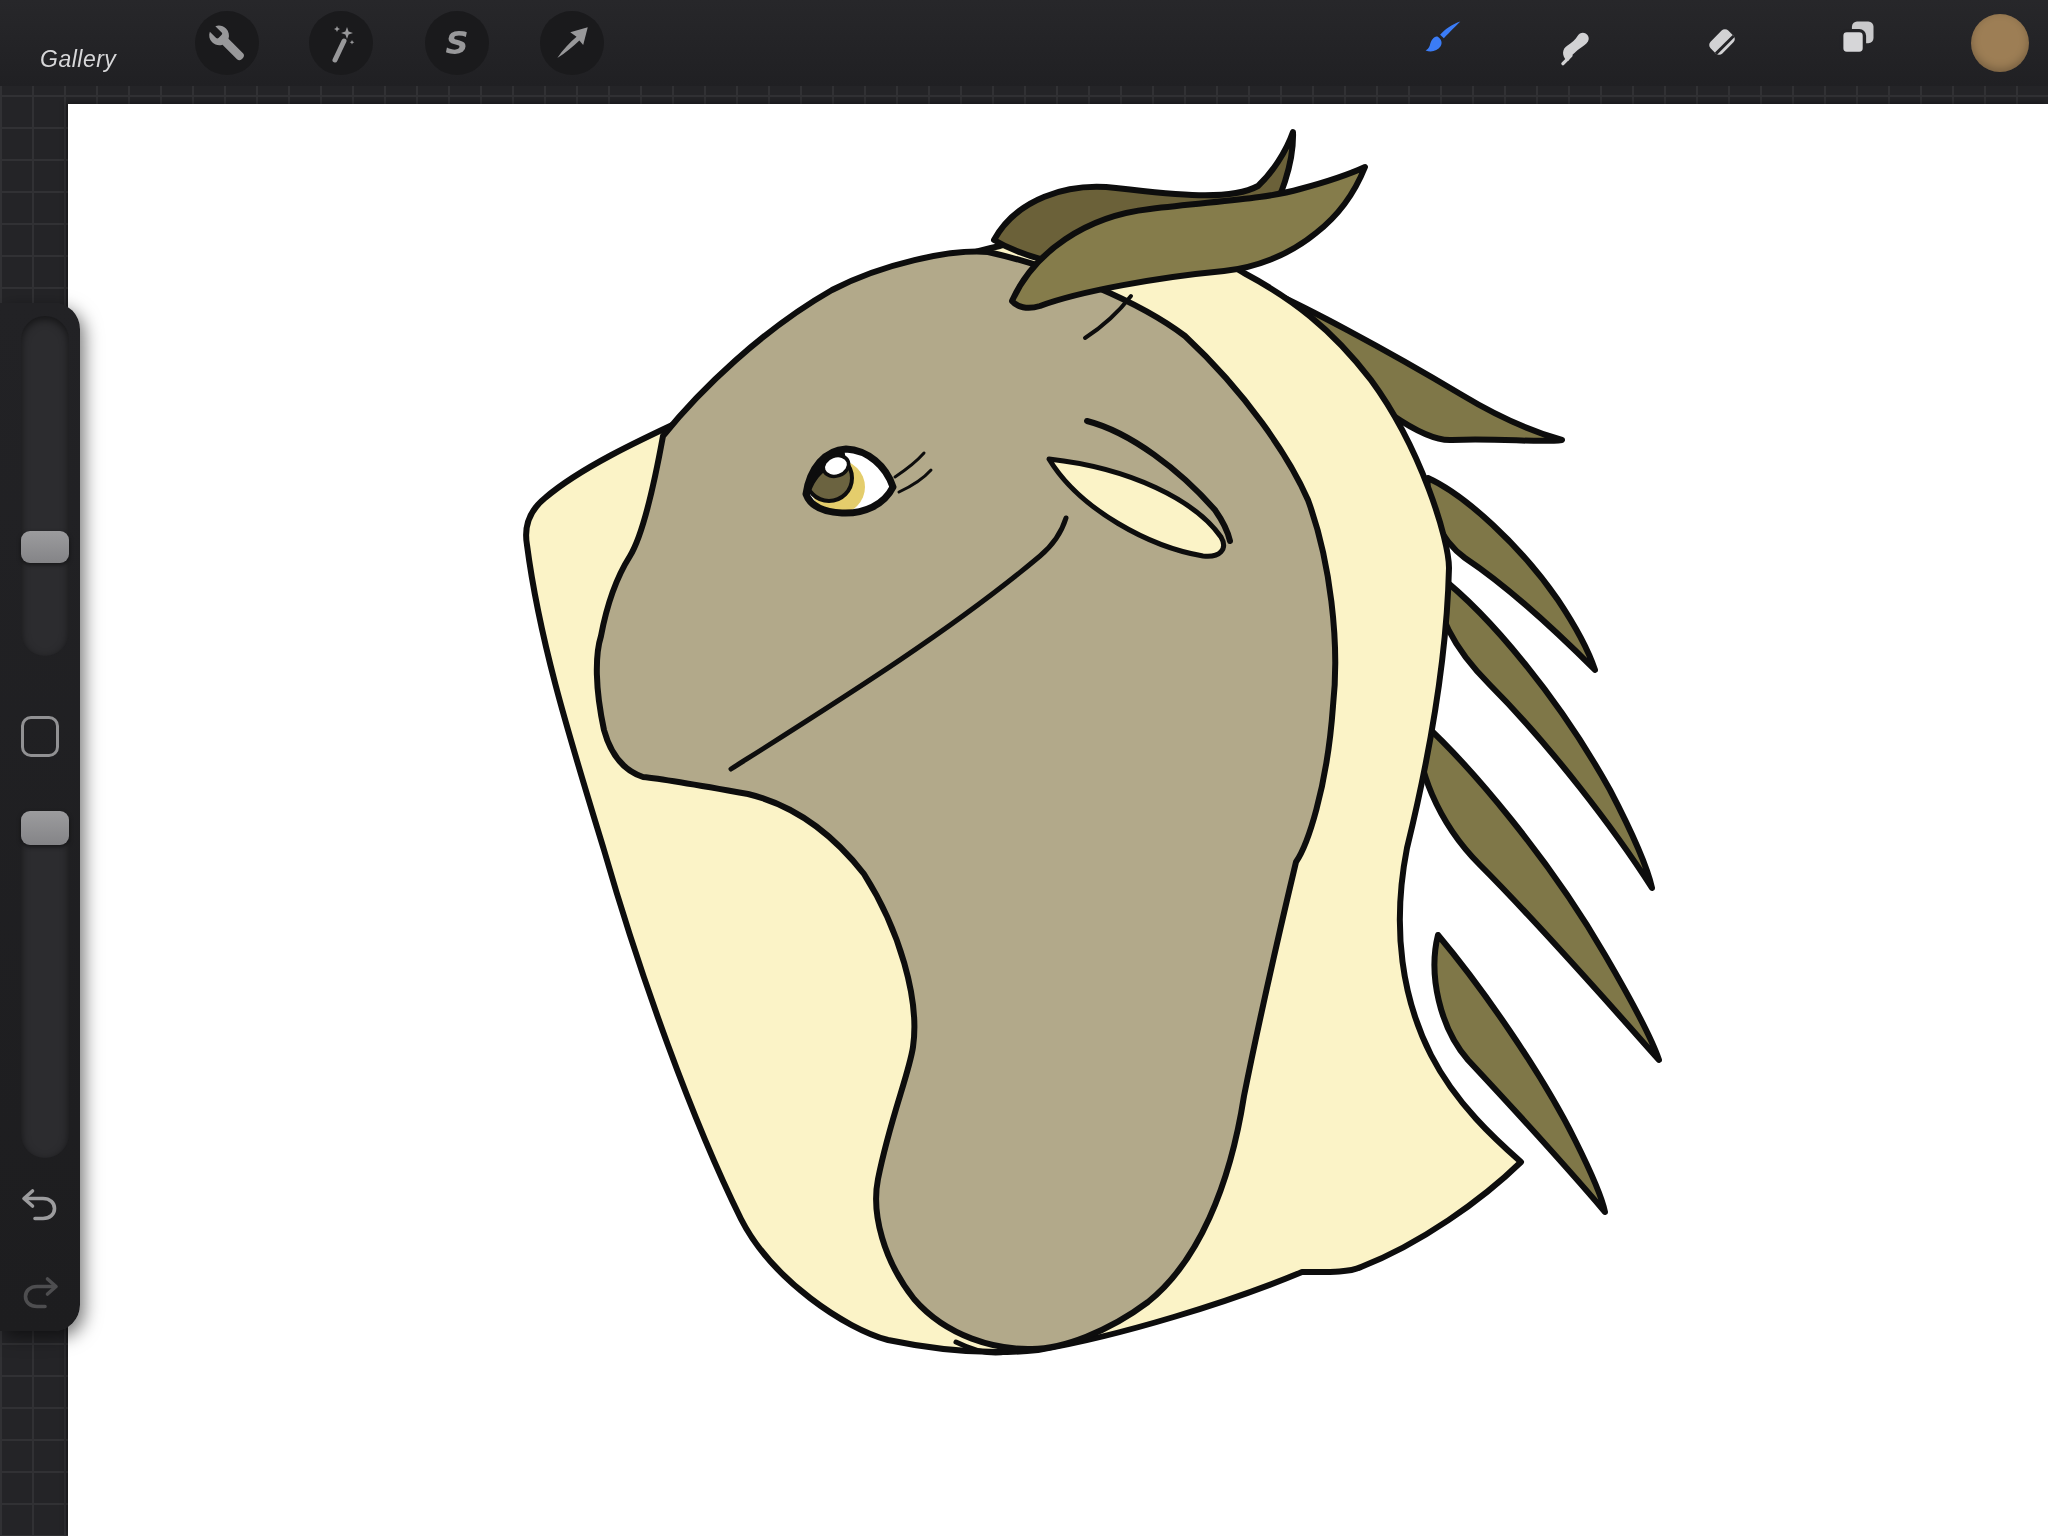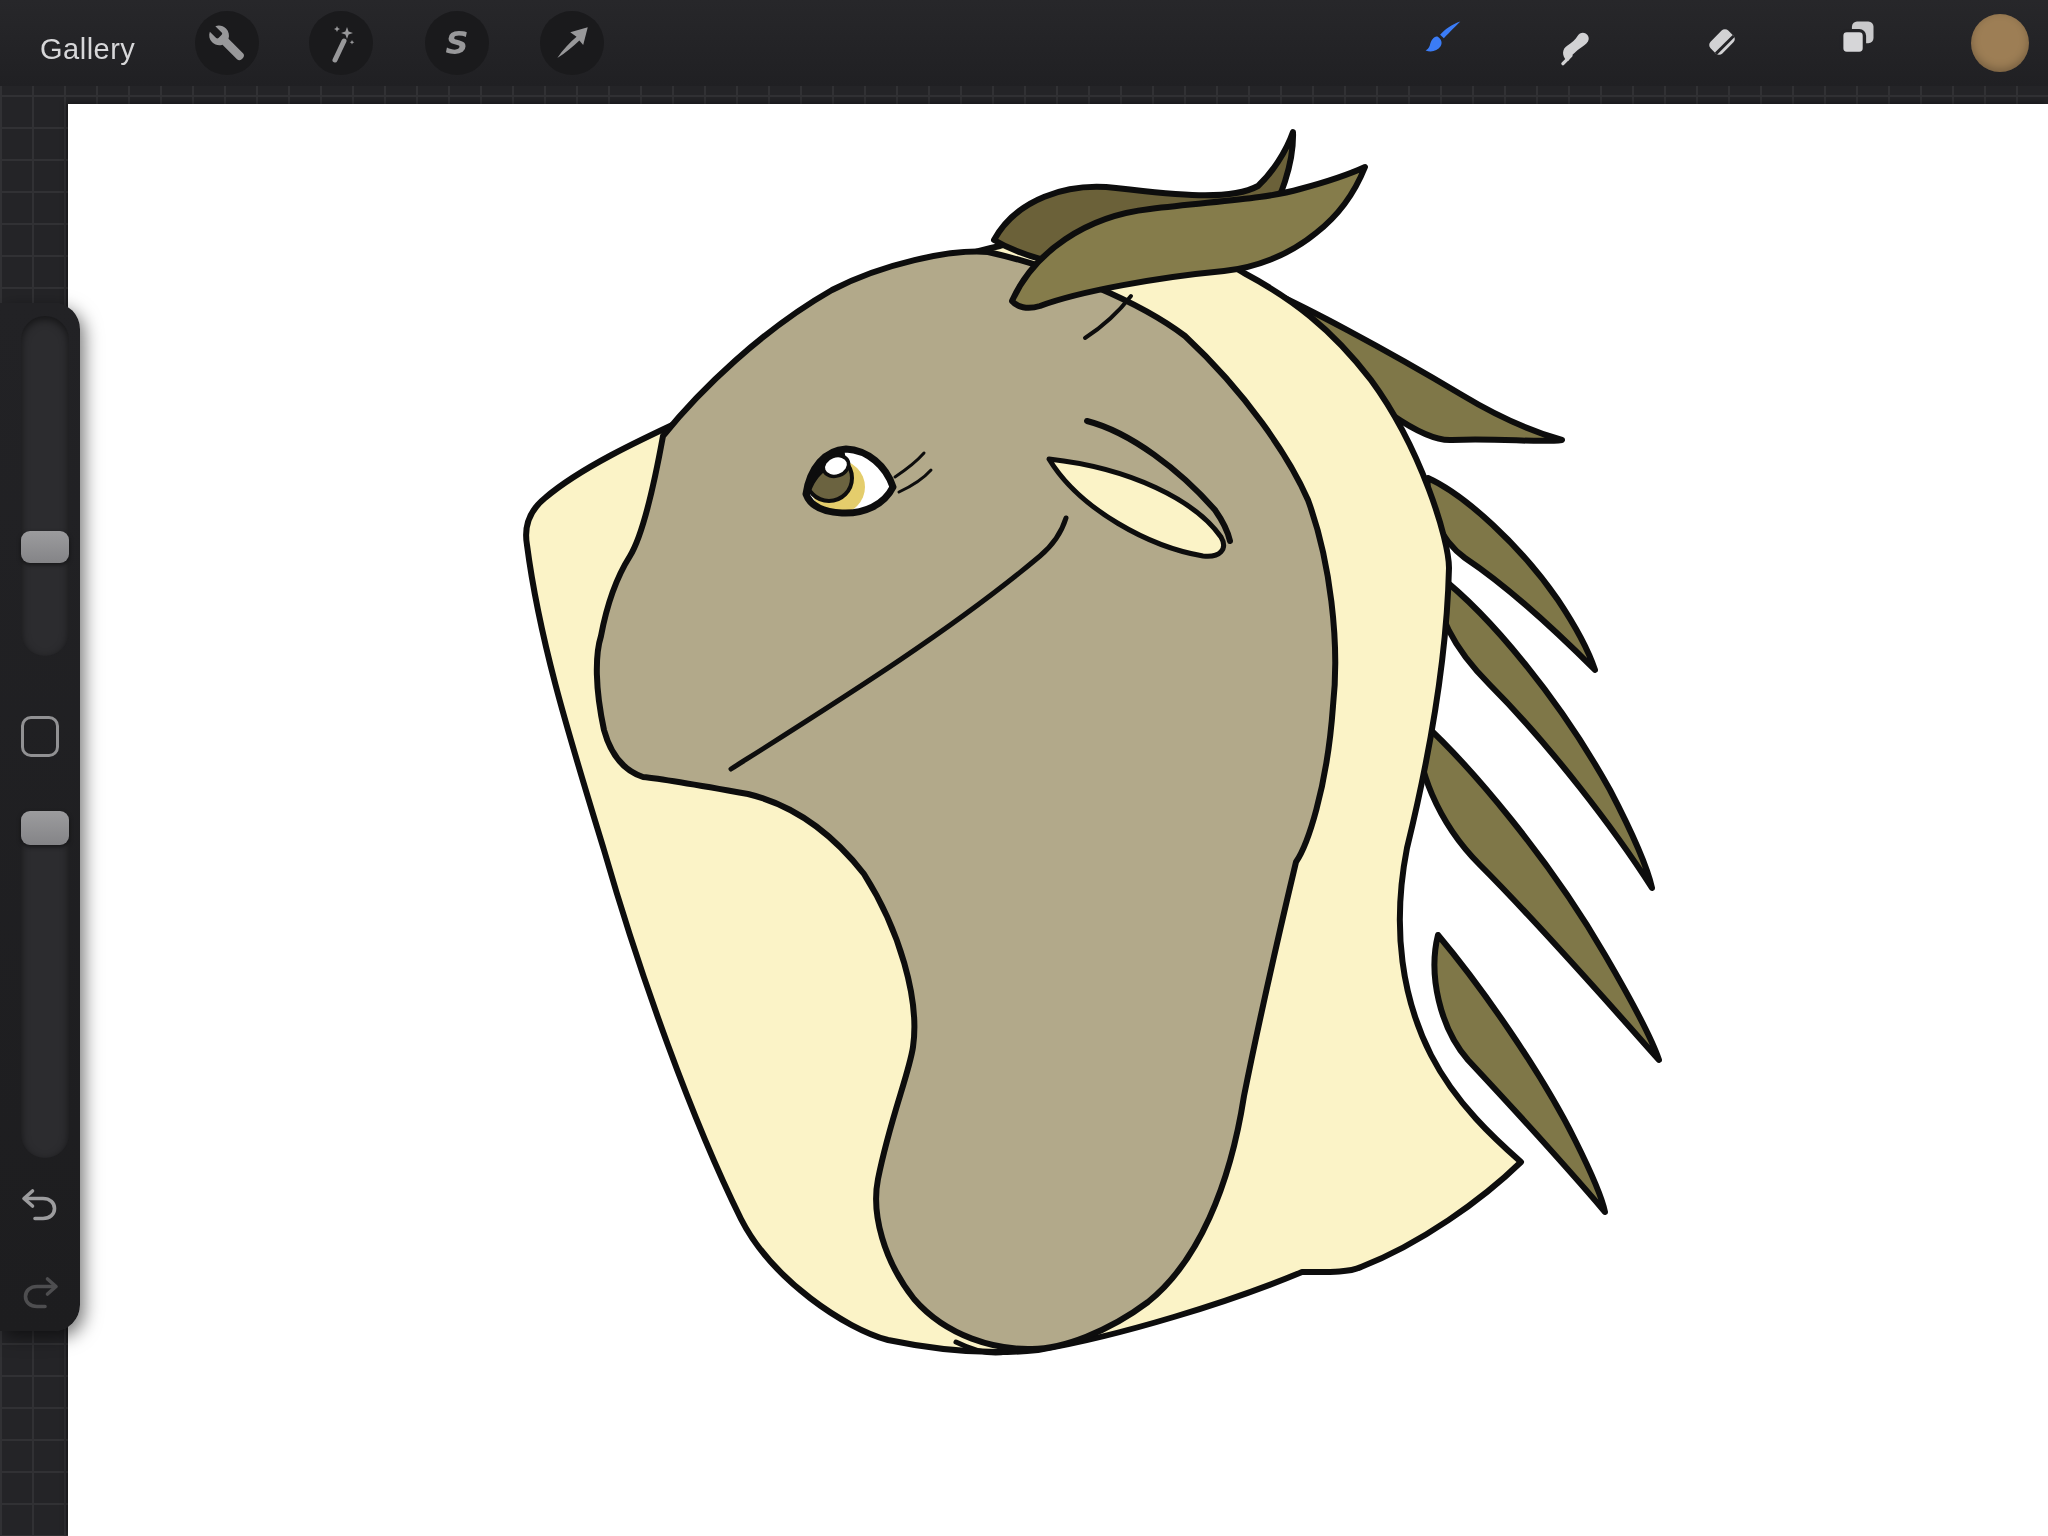--- a/index.html
+++ b/index.html
@@ -2,22 +2,22 @@
 <html><head>
 <meta charset="utf-8">
 <style>
   html,body{margin:0;padding:0;background:#111;}
   .screen{position:relative;width:2048px;height:1536px;overflow:hidden;
           background:#242426;font-family:"Liberation Sans",sans-serif;}
 
   
   .topbar{position:absolute;left:0;top:0;width:2048px;height:86px;
           background:linear-gradient(#27272a,#202023);z-index:30;}
-  .gallery{position:absolute;left:40px;top:6px;height:86px;line-height:86px;
-           font-size:29px;color:#d7d7d9;letter-spacing:.5px;}
+  .gallery{position:absolute;left:40px;top:16px;height:86px;line-height:86px;
+           font-size:23px;color:#d7d7d9;letter-spacing:.5px;font-style:italic;}
   .toolcircle{position:absolute;top:11px;width:64px;height:64px;border-radius:50%;
               background:#1a1a1c;display:flex;align-items:center;justify-content:center;}
   .bareicon{position:absolute;top:16px;width:52px;height:52px;display:flex;
             align-items:center;justify-content:center;}
   .swatch{position:absolute;top:14px;width:58px;height:58px;border-radius:50%;
           box-shadow:inset 0 -3px 8px rgba(0,0,0,.25);}
 
   
   .gridbg{position:absolute;left:0;top:86px;width:2048px;height:1450px;
           background-color:#242427;

